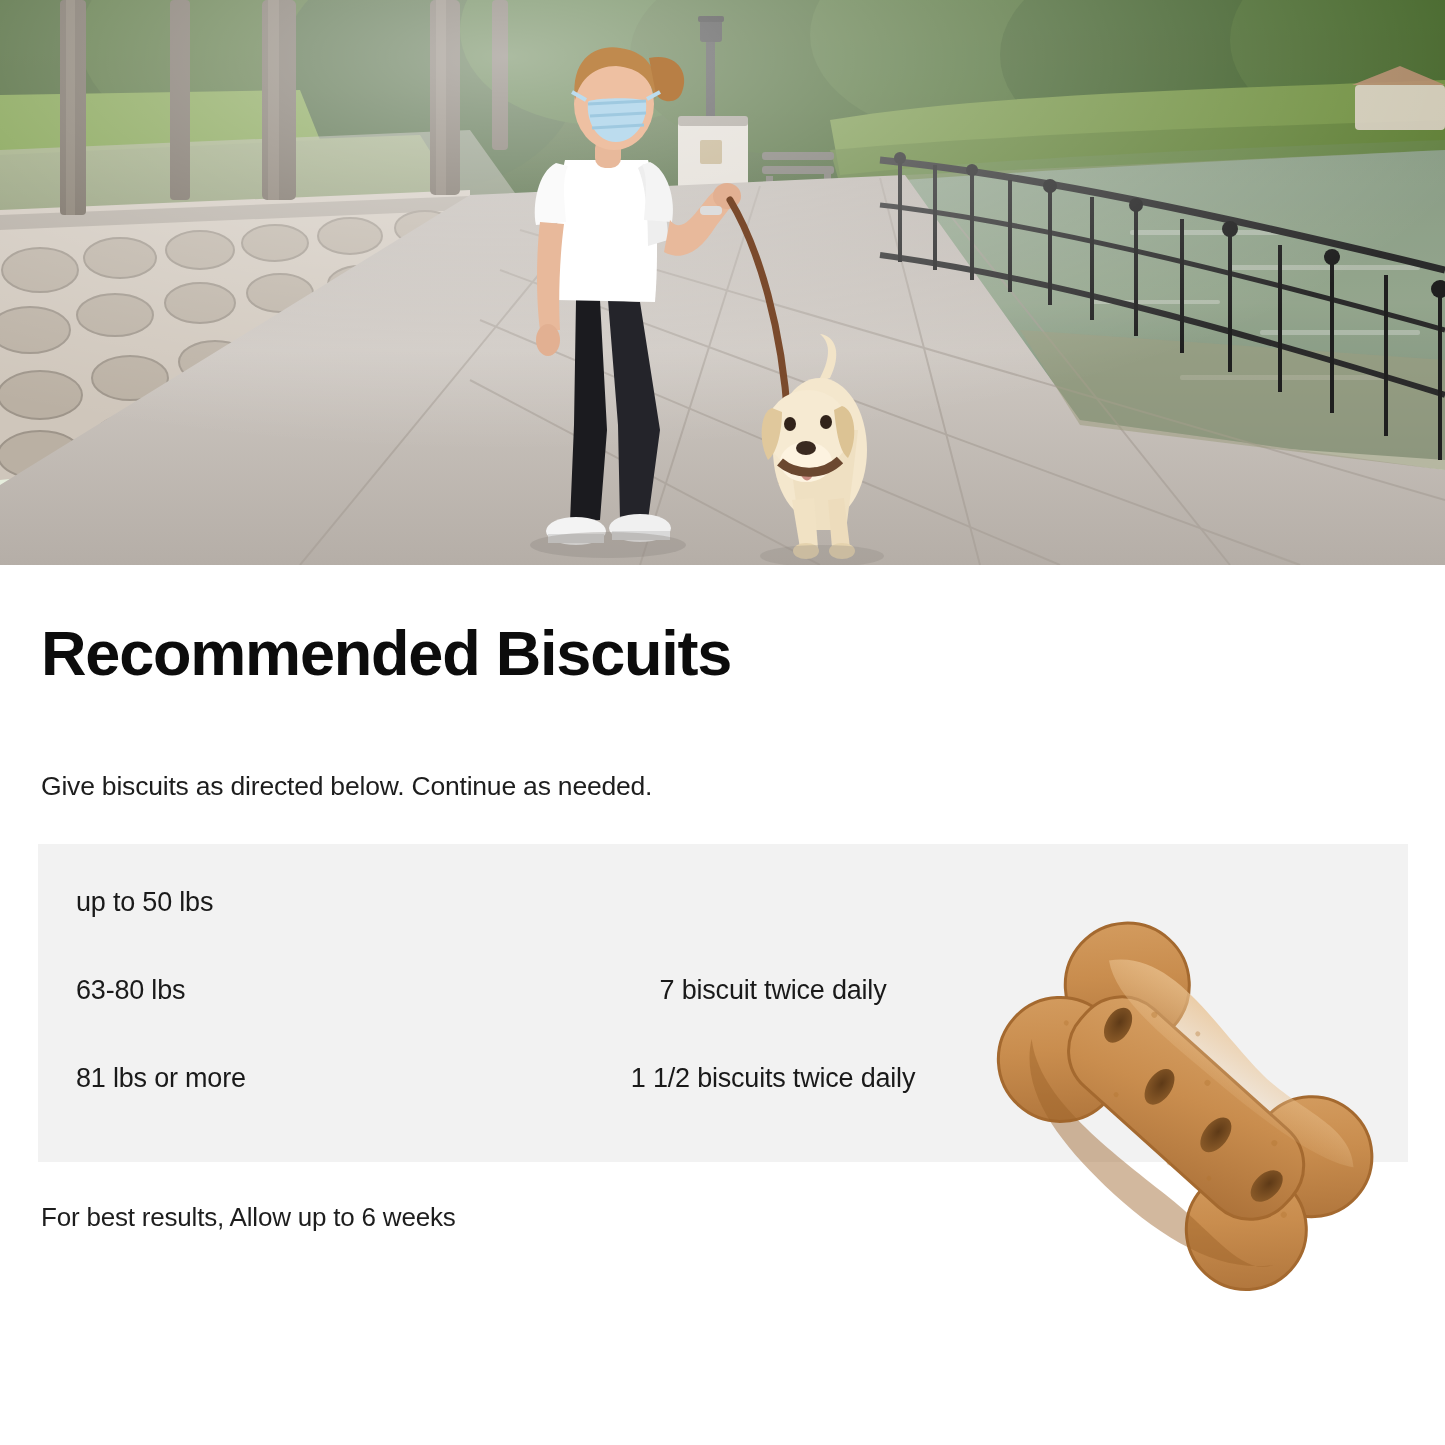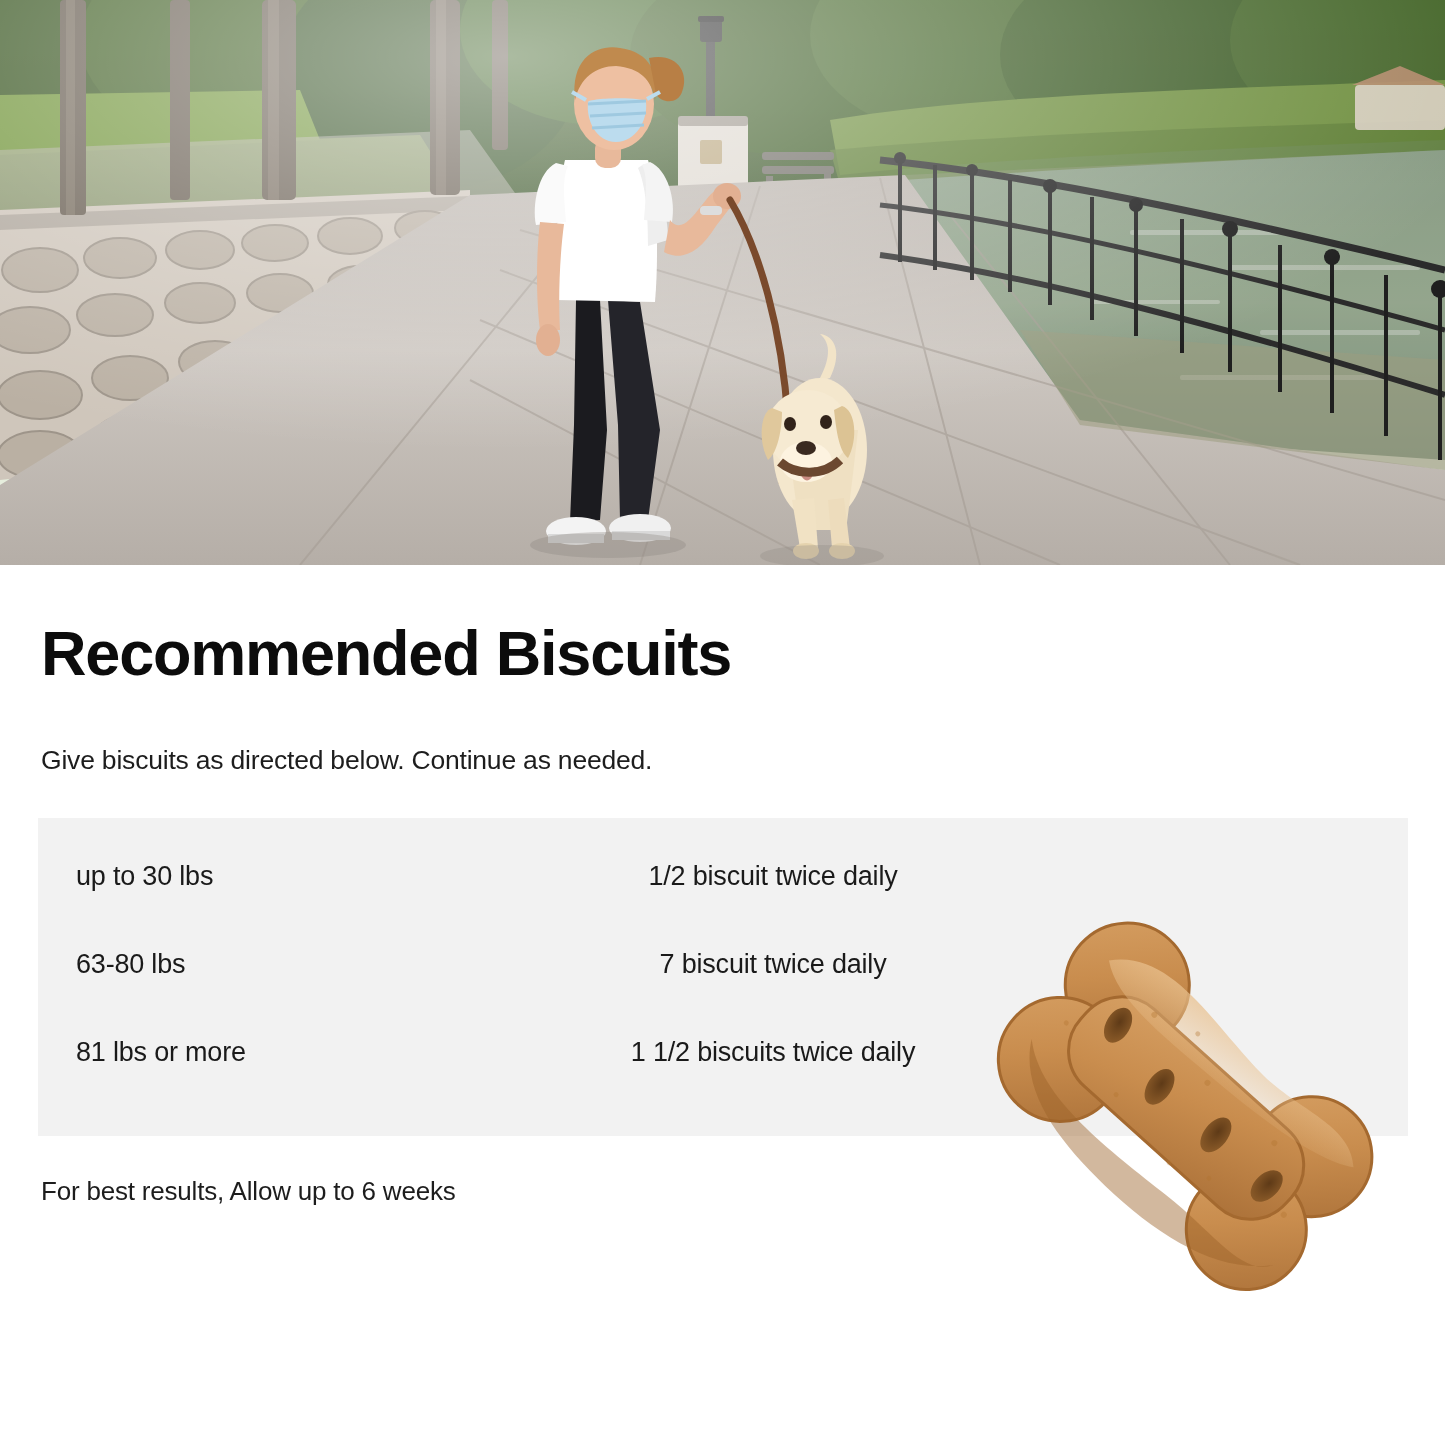--- a/index.html
+++ b/index.html
@@ -31,21 +31,21 @@
     font-size: 63px;
     font-weight: bold;
     letter-spacing: -1.2px;
     color: #0c0c0c;
     margin-top: 52px;
     margin-left: 3px;
   }
   .subtitle {
     font-size: 26.5px;
     color: #1d1d1d;
-    margin-top: 56px;
+    margin-top: 82px;
     margin-left: 3px;
     letter-spacing: -0.2px;
   }
 
   
   .table {
     margin-top: 42px;
     width: 1370px;
     position: relative;
     z-index: 1;
@@ -347,22 +347,21 @@
 
   <div class="content">
 
     <h1 class="title">Recommended Biscuits</h1>
 
     <p class="subtitle">Give biscuits as directed below. Continue as needed.</p>
 
     <div class="table">
       <div class="tbody">
         <div class="tr">
-          <div class="td td-1">up to 30 lbs</div>
-          <div class="td td-2">1/2 biscuit twice daily</div>
+          <div class="td td-1">up to 50 lbs</div>
         </div>
         <div class="tr">
           <div class="td td-1">63-80 lbs</div>
           <div class="td td-2">7 biscuit twice daily</div>
         </div>
         <div class="tr">
           <div class="td td-1">81 lbs or more</div>
           <div class="td td-2">1 1/2 biscuits twice daily</div>
         </div>
       </div>

